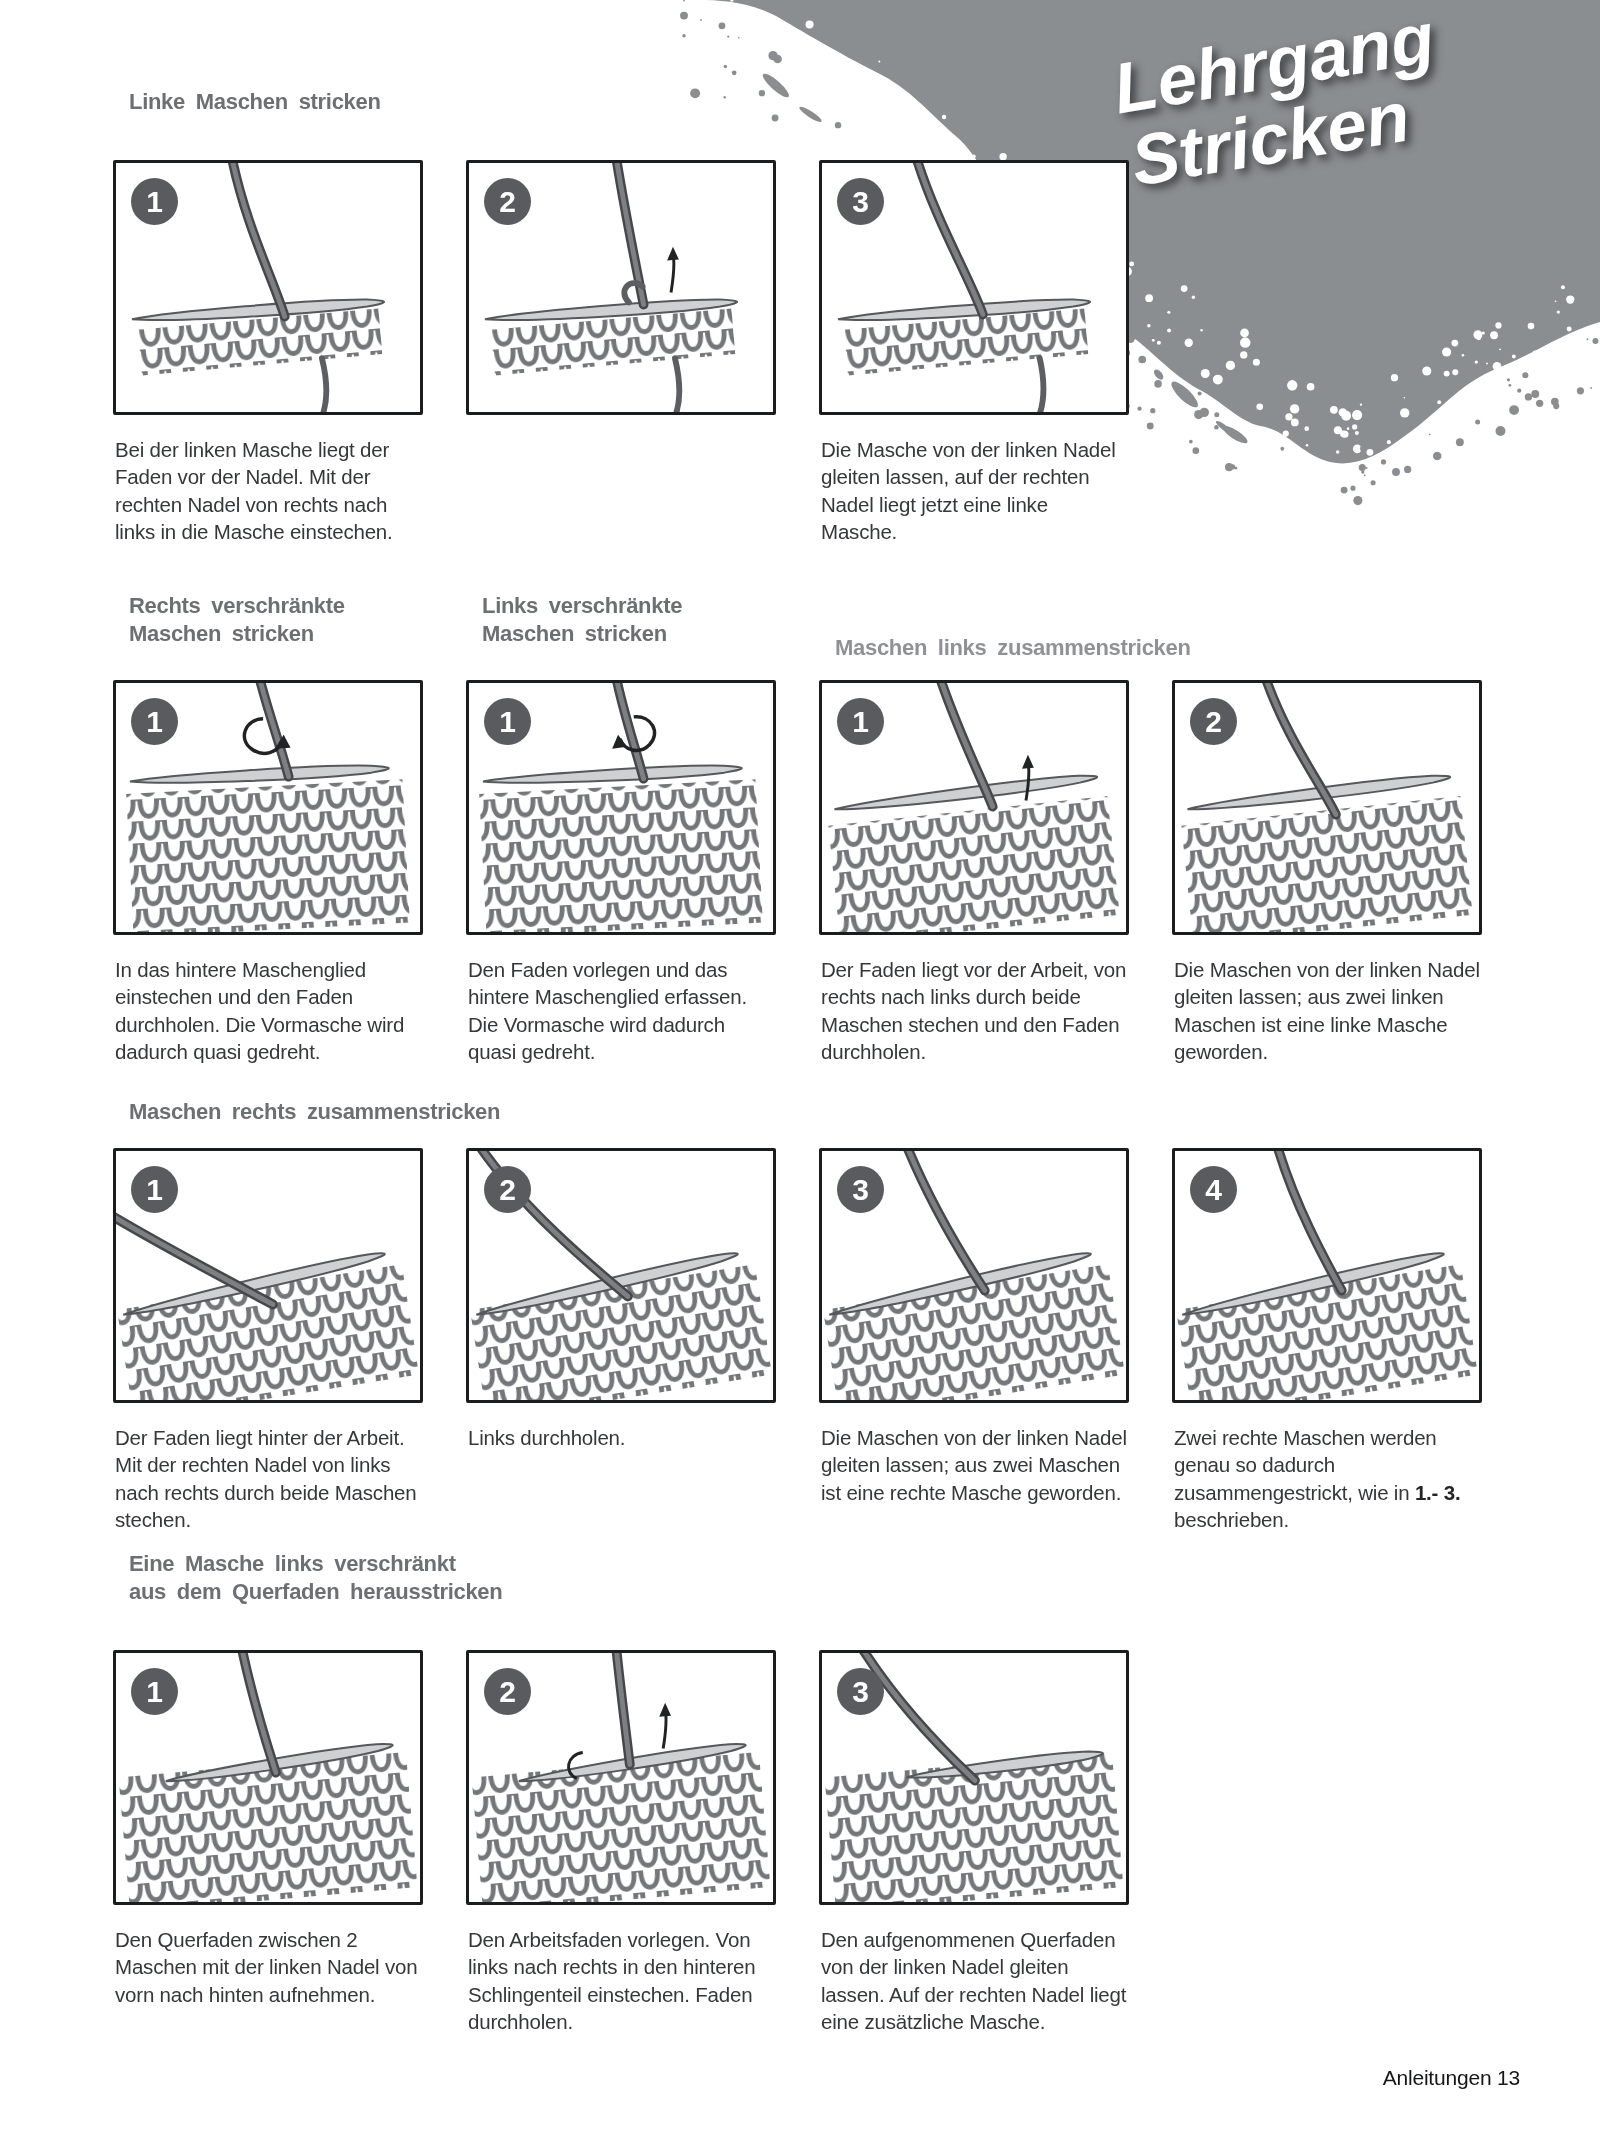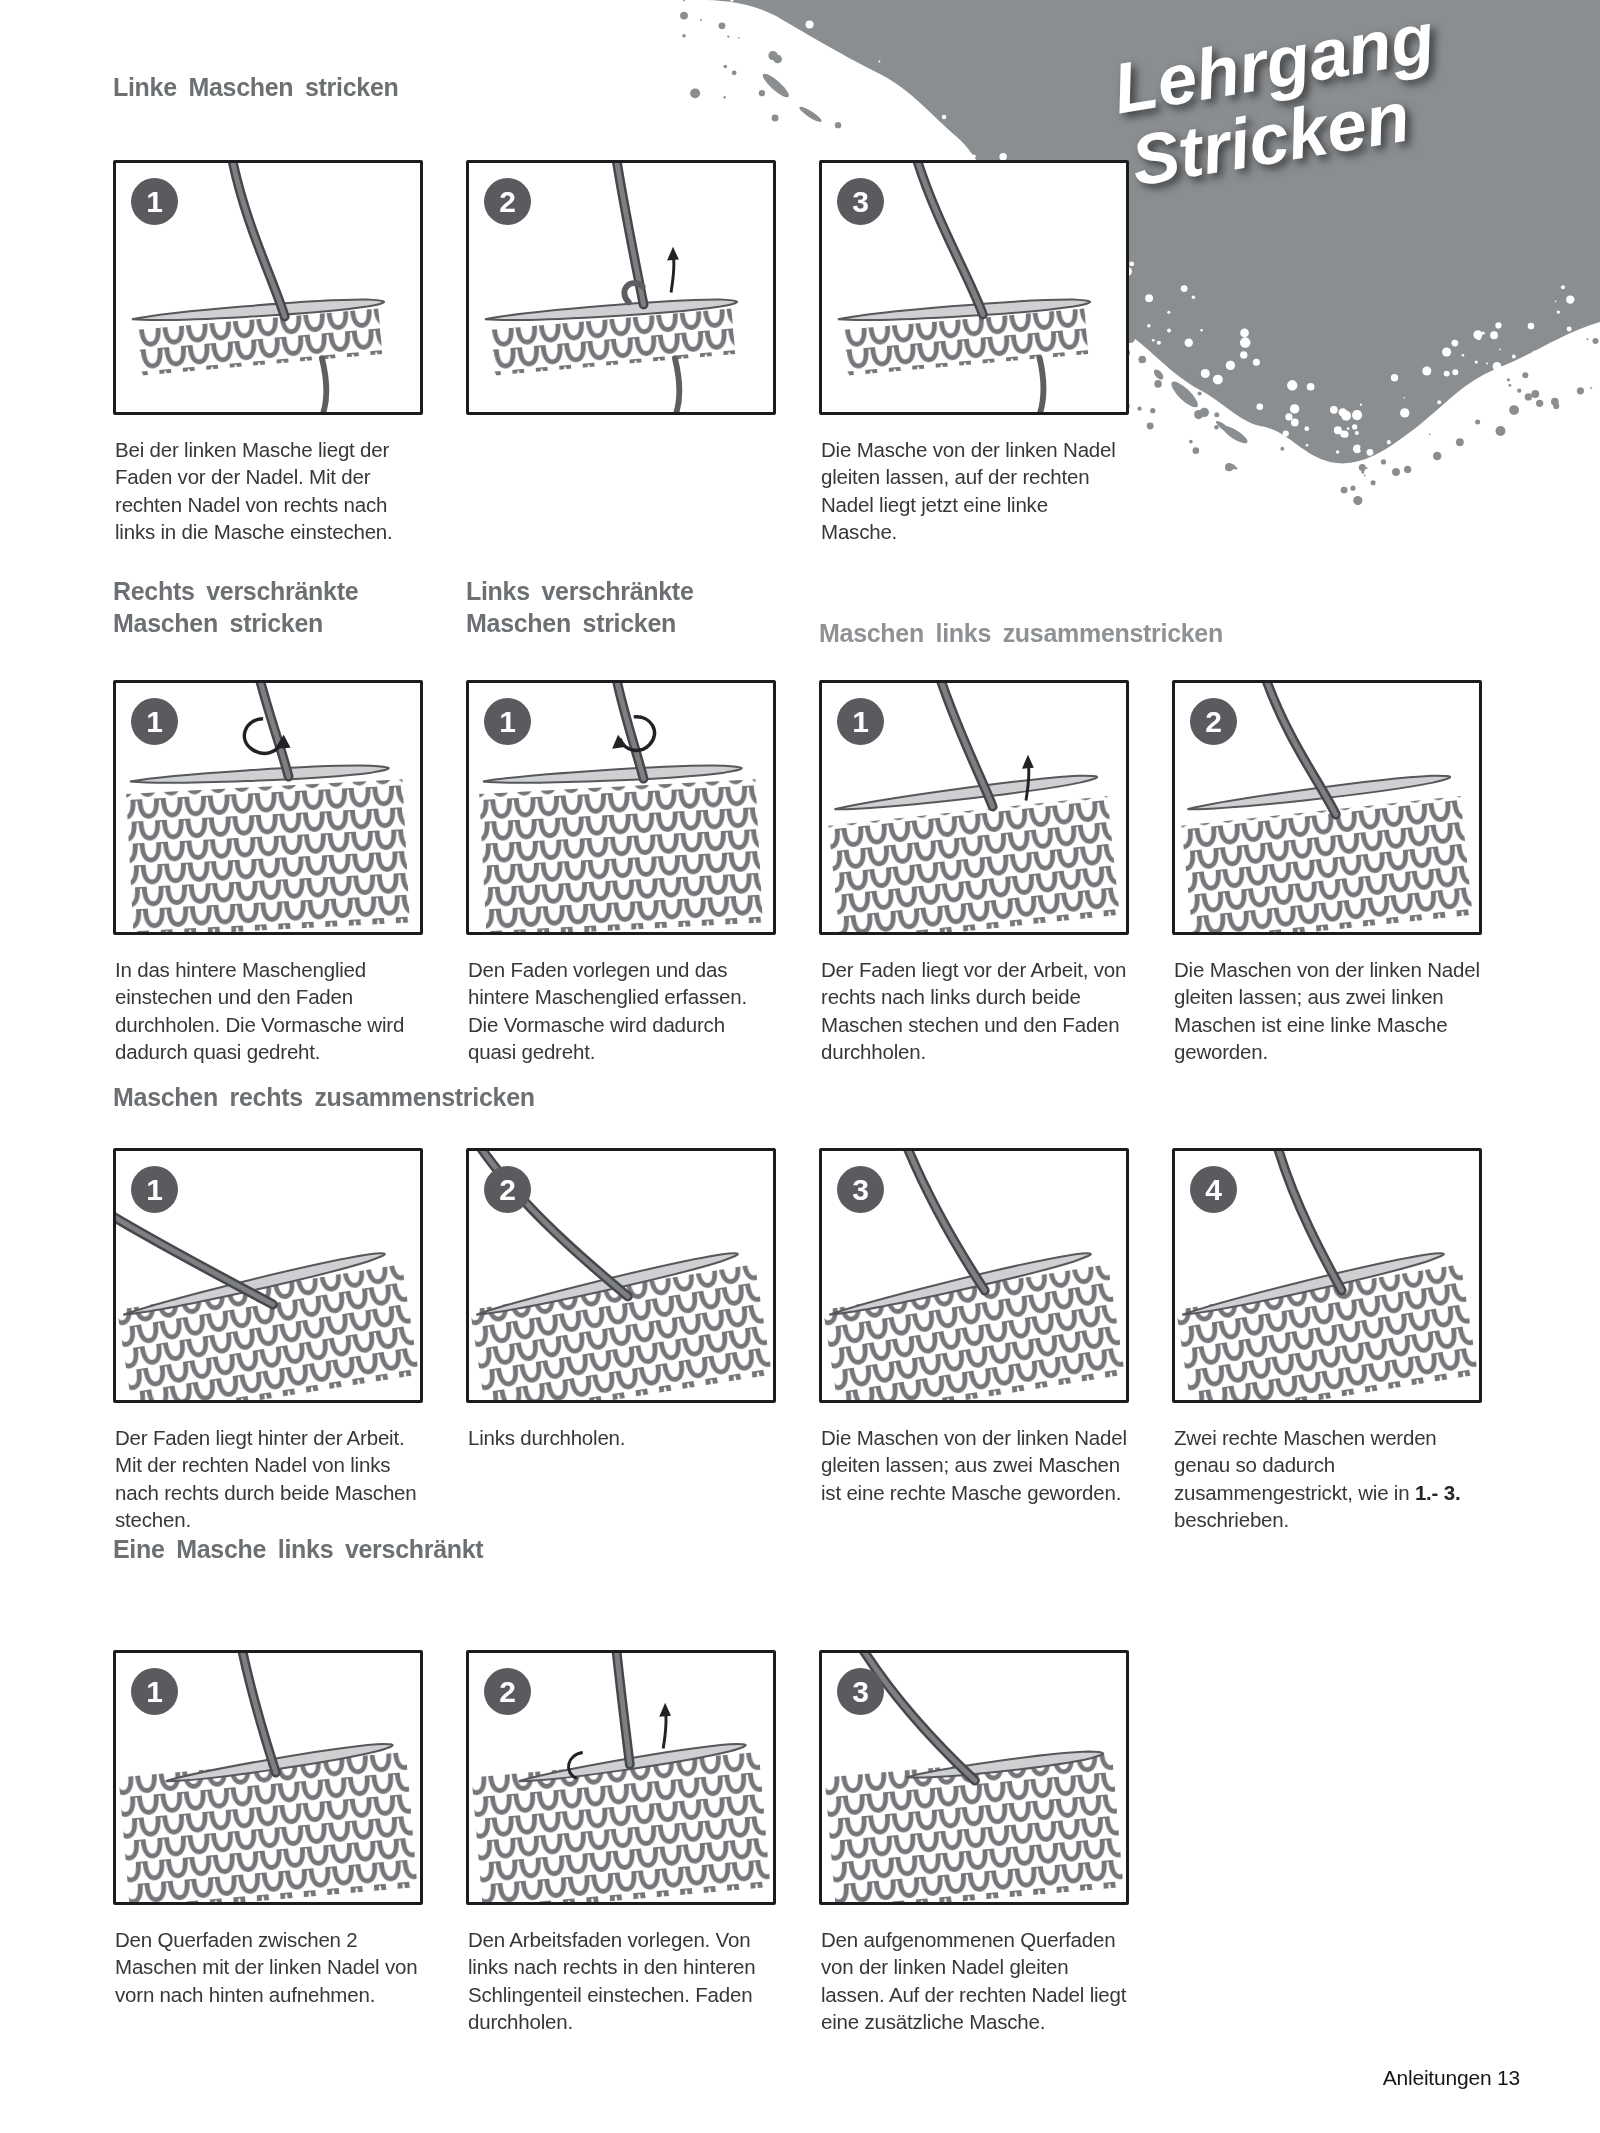--- a/index.html
+++ b/index.html
@@ -1,19 +1,19 @@
 <!DOCTYPE html>
 <html><head>
 <meta charset="utf-8">
 <style>
   html,body{margin:0;padding:0;background:#e8e8e8}
   .page{position:relative;width:1600px;height:2133px;background:#ffffff;overflow:hidden;
         font-family:"Liberation Sans",sans-serif}
   
-  .hd{position:absolute;margin:0;font-weight:bold;font-size:25px;line-height:1.26;
+  .hd{position:absolute;margin:16px;font-weight:bold;font-size:22px;line-height:1.26;
       color:#6d7073;letter-spacing:-0.3px;word-spacing:5px;white-space:nowrap}
   .hd .l{display:block}
   .hd-light{color:#8f9295}
   
   .row{position:absolute;left:113px;display:flex;gap:43px}
   .step{width:310px;margin:0}
   .box{position:relative;width:310px;height:255px;border:3px solid #1b1c1d;border-radius:2px;
        box-sizing:border-box;background:#fff;overflow:hidden}
   .illo{position:absolute;inset:0}
   .illo svg{width:100%;height:100%;display:block}
@@ -524,20 +524,21 @@
               <path d="M104,-6 C122,54 152,108 170,140" fill="none" stroke="#7d7f82" stroke-width="5" stroke-linecap="round"></path>
             </svg>
           </div>
       </div>
       <figcaption class="cap"><span>Zwei rechte Maschen werden genau so dadurch zusammengestrickt, wie in </span><b>1.- 3.</b><span> beschrieben.</span></figcaption>
     </figure>
   </div>
 
   <h2 class="hd" style="left:113px;top:1534px">
     <span class="l">Eine Masche links verschränkt</span>
+    <span class="l">aus dem Querfaden herausstricken</span>
   </h2>
 
   <div class="row" style="top:1650px">
     <figure class="step">
       <div class="box">
         <div class="badge">
             <span>1</span>
           </div>
         <div class="illo">
             <svg viewBox="0 0 310 250" preserveAspectRatio="none">

